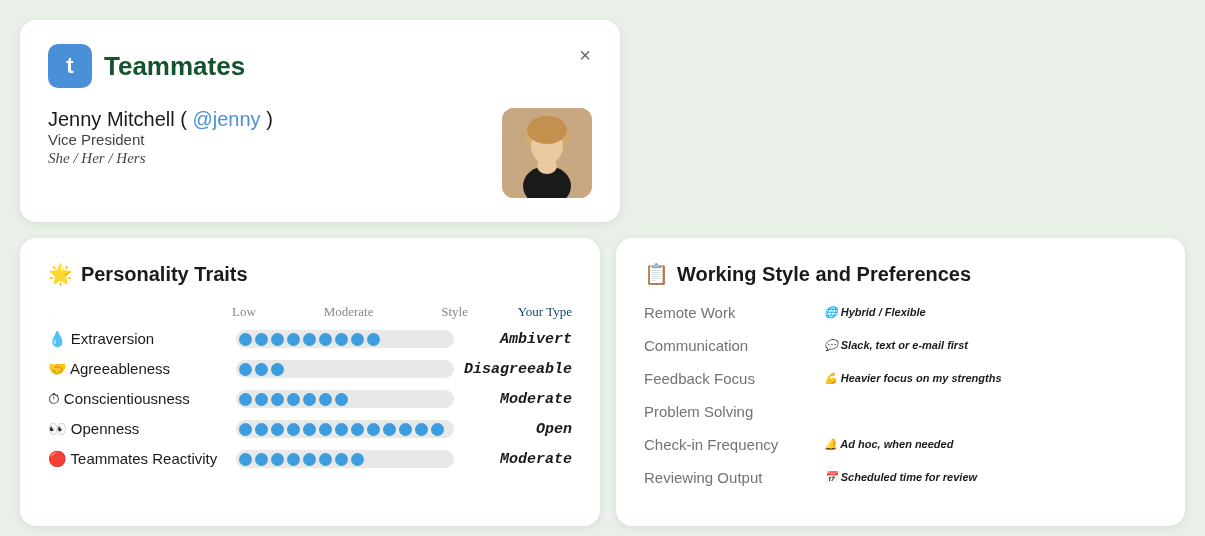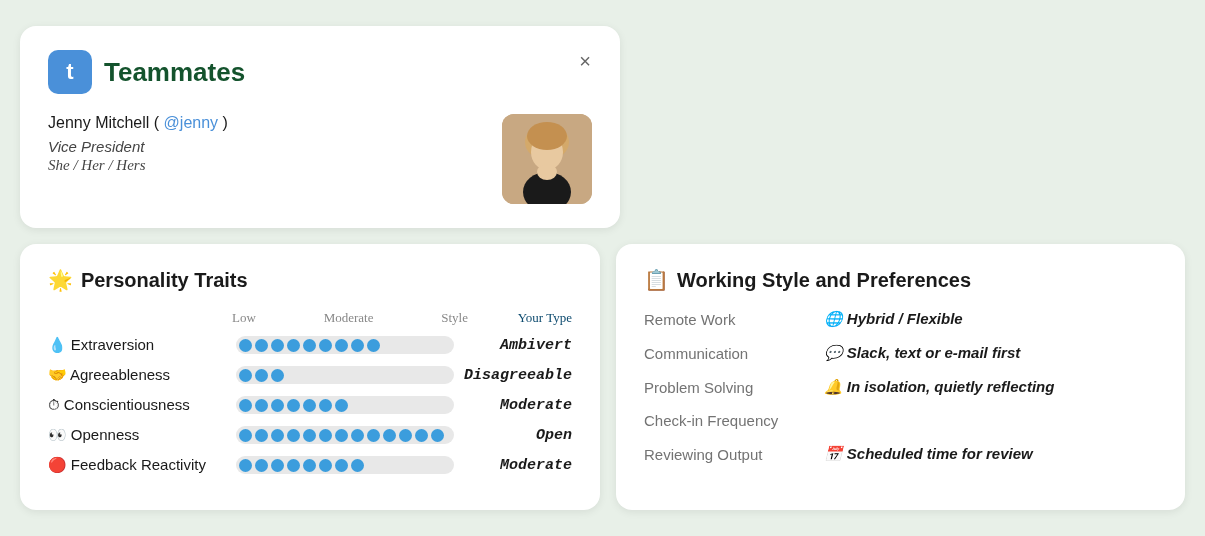--- a/index.html
+++ b/index.html
@@ -61,33 +61,32 @@
       display: flex;
       align-items: center;
       justify-content: center;
     }
     .profile-section {
       display: flex;
       justify-content: space-between;
       align-items: flex-start;
     }
     .profile-info .name {
-      font-size: 16px;
+      font-size: 20px;
       font-weight: 500;
       color: #1a1a1a;
     }
     .profile-info .mention {
       color: #4a90d9;
       font-weight: 500;
     }
     .profile-info .title {
-      font-style: italic;
       color: #444;
       font-size: 15px;
-      margin-top: 6px;
+      margin-top: 0;
     }
     .profile-info .pronouns {
       font-style: italic;
       color: #444;
       font-size: 15px;
       margin-top: 2px;
       font-family: Liberation Serif, serif;
     }
     .avatar {
       width: 90px;
@@ -195,21 +194,21 @@
       grid-template-columns: 180px 1fr;
       align-items: center;
       margin-bottom: 16px;
     }
     .working-label {
       font-size: 15px;
       color: #737373;
       font-weight: 400;
     }
     .working-value {
-      font-size: 15px;
+      font-size: 11px;
       font-style: italic;
       font-weight: 600;
       color: #1a1a1a;
       display: flex;
       align-items: center;
       gap: 6px;
       text-align: center;
     }
     .all-cards-wrapper {
       display: flex;
@@ -337,21 +336,21 @@
                 <div class="dot"></div>
                 <div class="dot"></div>
                 <div class="dot"></div>
                 <div class="dot"></div>
                 <div class="dot"></div>
               </div>
             </div>
             <div class="trait-value">Open</div>
           </div>
           <div class="trait-row">
-            <div class="trait-name">🔴 Feedback Reactivity</div>
+            <div class="trait-name">🔴 Teammates Reactivity</div>
             <div class="trait-bar-container">
               <div class="trait-bar-dots">
                 <div class="dot"></div>
                 <div class="dot"></div>
                 <div class="dot"></div>
                 <div class="dot"></div>
                 <div class="dot"></div>
                 <div class="dot"></div>
                 <div class="dot"></div>
                 <div class="dot"></div>
@@ -370,25 +369,29 @@
       <div id="working-rows-container">
           <div class="working-row">
             <div class="working-label">Remote Work</div>
             <div class="working-value">🌐 Hybrid / Flexible</div>
           </div>
           <div class="working-row">
             <div class="working-label">Communication</div>
             <div class="working-value">💬 Slack, text or e-mail first</div>
           </div>
           <div class="working-row">
+            <div class="working-label">Feedback Focus</div>
+            <div class="working-value">💪 Heavier focus on my strengths</div>
+          </div>
+          <div class="working-row">
             <div class="working-label">Problem Solving</div>
-            <div class="working-value">🔔 In isolation, quietly reflecting</div>
           </div>
           <div class="working-row">
             <div class="working-label">Check-in Frequency</div>
+            <div class="working-value">🔔 Ad hoc, when needed</div>
           </div>
           <div class="working-row">
             <div class="working-label">Reviewing Output</div>
             <div class="working-value">📅 Scheduled time for review</div>
           </div>
         </div>
     </div>
   </div>
 </div>
 

